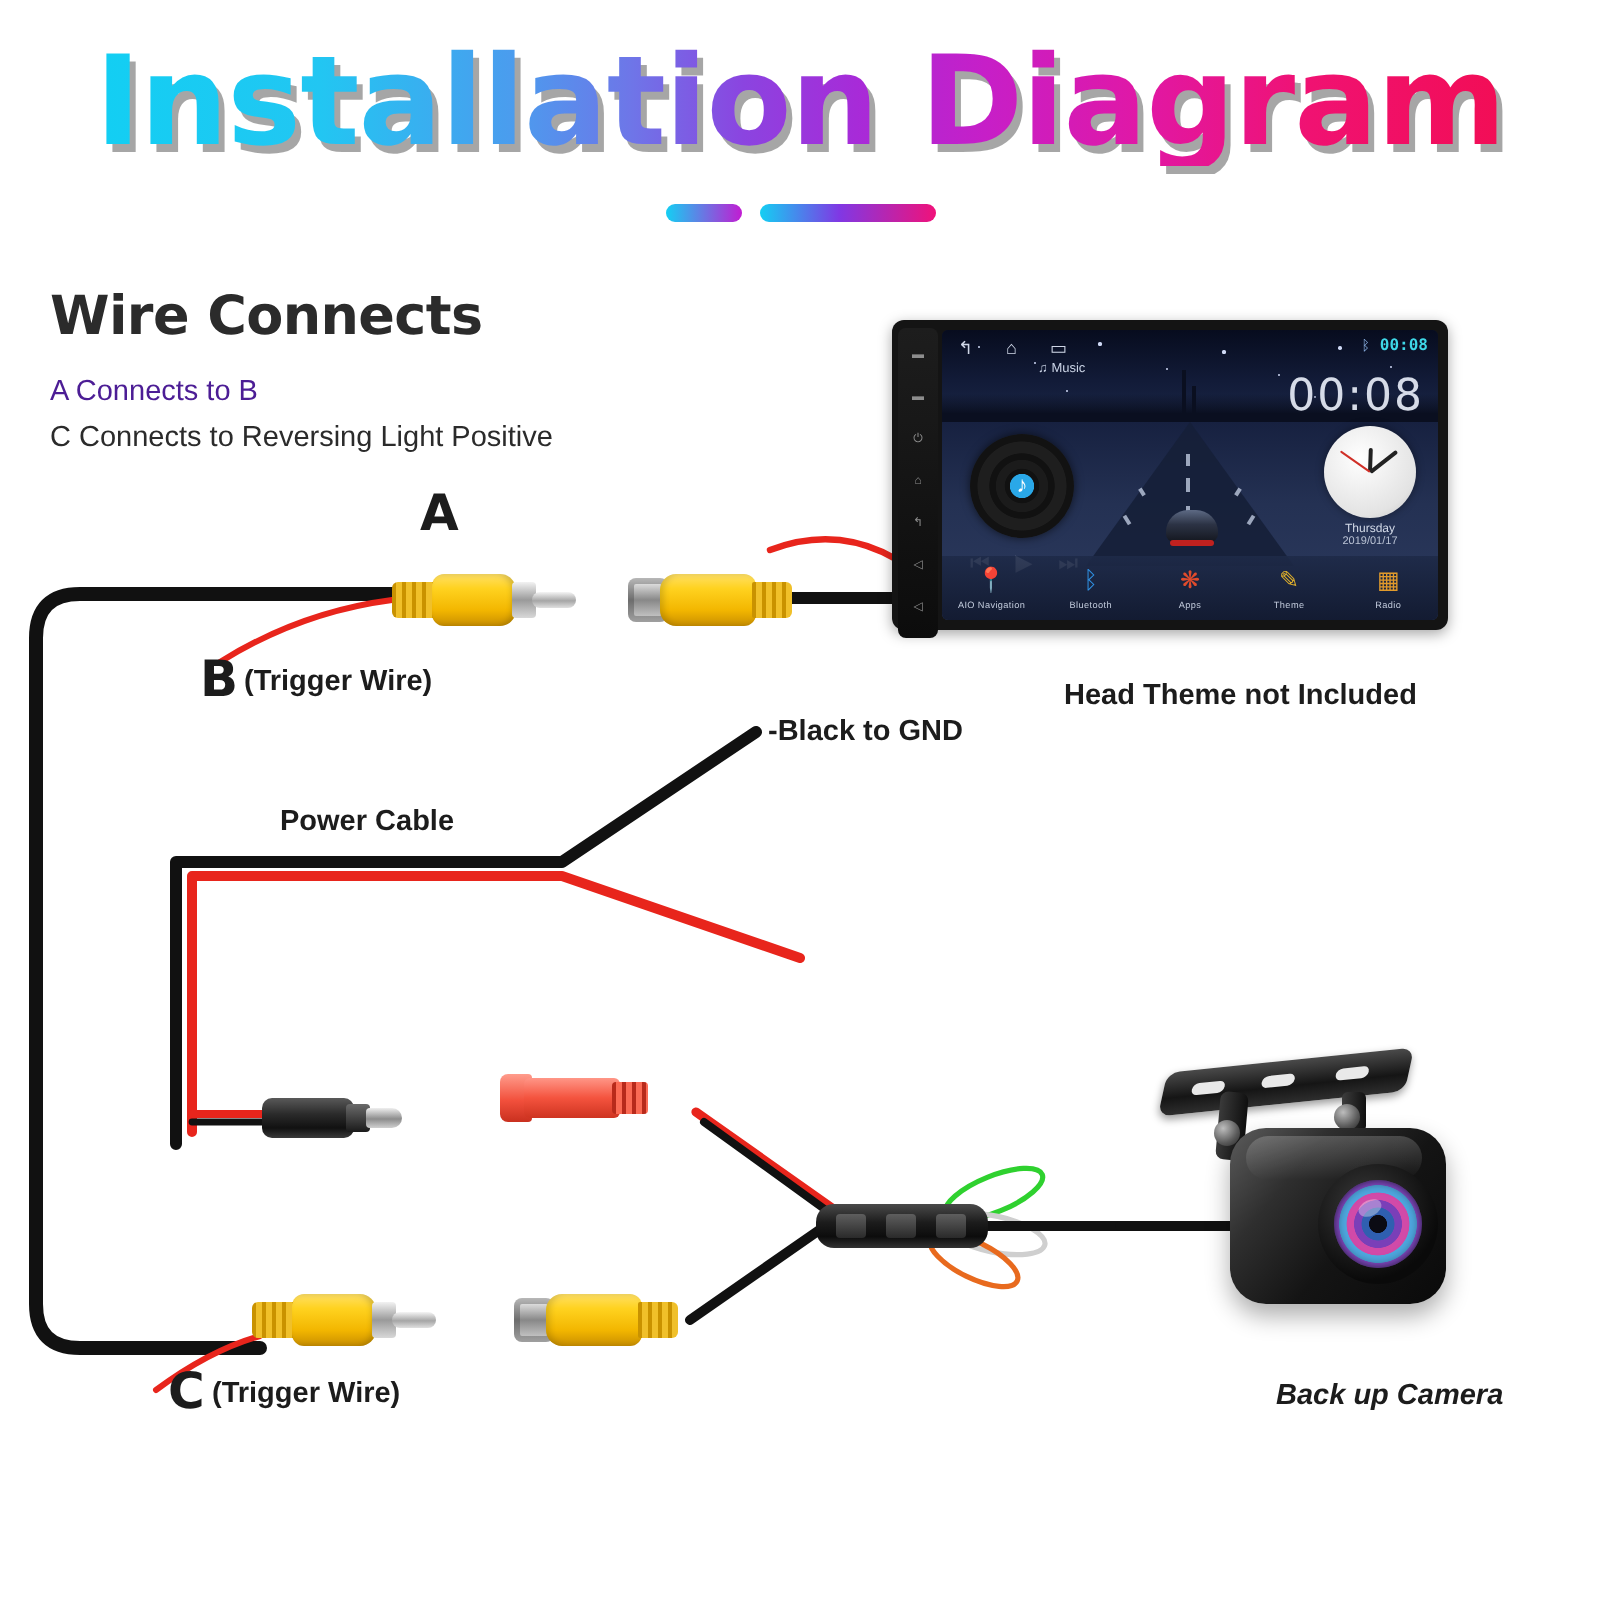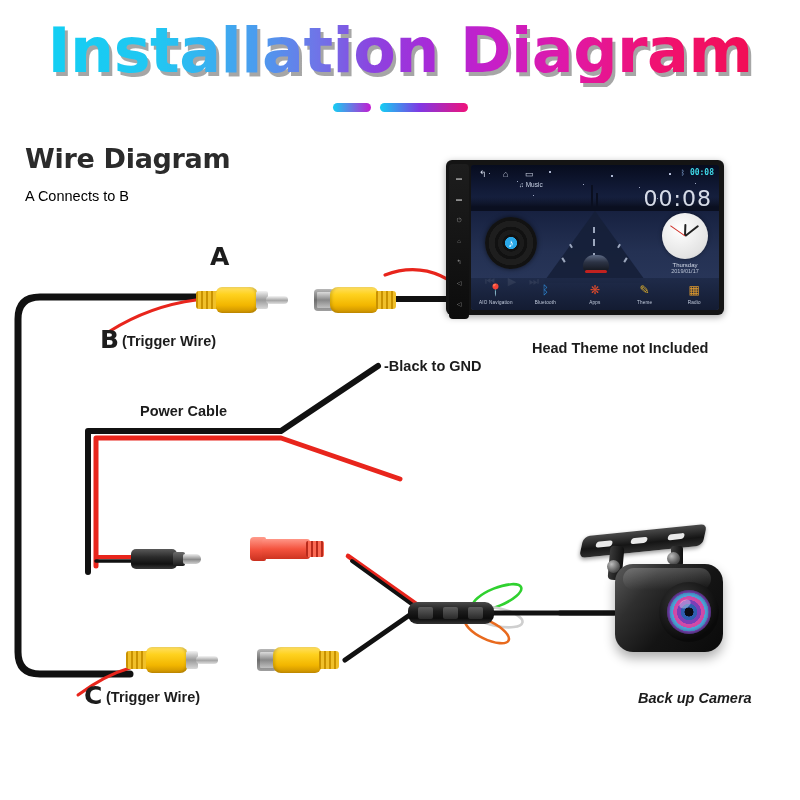--- a/index.html
+++ b/index.html
@@ -22,21 +22,21 @@
     line-height:1.05;
   }
   .dash-row{position:absolute;left:0;top:98px;width:800px;text-align:center;}
   .dash{display:inline-block;height:9px;border-radius:5px;vertical-align:middle;}
   .dash-short{width:38px;background:linear-gradient(90deg,#14CFF3,#C21CD2);margin-right:9px;}
   .dash-long{width:88px;background:linear-gradient(90deg,#14CFF3,#8038E4 45%,#F0127A 100%);}
 
   
   .wire-head{position:absolute;left:25px;top:143px;font-size:27px;font-weight:bold;color:#2b2b2b;
     font-family:"DejaVu Sans", sans-serif;letter-spacing:-0.3px;}
-  .wire-line1{position:absolute;left:25px;top:188px;font-size:14.5px;color:#000000;}
+  .wire-line1{position:absolute;left:25px;top:188px;font-size:14.5px;color:#4c1d95;}
   .wire-line2{position:absolute;left:25px;top:211px;font-size:14.5px;color:#2b2b2b;}
 
   
   .lbl{position:absolute;color:#1c1c1c;white-space:nowrap;}
   .lbl-big{font-size:25px;font-weight:bold;font-family:"DejaVu Sans", sans-serif;}
   .lbl-norm{font-size:14.5px;font-weight:bold;}
   .lbl-plain{font-size:14.5px;font-weight:bold;color:#1c1c1c;}
 
   
   #wires{position:absolute;left:0;top:0;width:800px;height:800px;}
@@ -176,22 +176,23 @@
 
 <div id="stage">
 
   <div class="title-wrap">
     <div class="main-title">Installation Diagram</div>
   </div>
   <div class="dash-row">
     <span class="dash dash-short"></span><span class="dash dash-long"></span>
   </div>
 
-  <div class="wire-head">Wire Diagram</div>
+  <div class="wire-head">Wire Connects</div>
   <div class="wire-line1">A Connects to B</div>
+  <div class="wire-line2">C Connects to Reversing Light Positive</div>
 
   <svg id="wires" viewBox="0 0 800 800">
 
     <path d="M196,297 L40,297 Q18,297 18,319 L18,652 Q18,674 40,674 L130,674" fill="none" stroke="#111111" stroke-width="7" stroke-linecap="round"></path>
 
     <path d="M385,275 Q430,258 468,295" fill="none" stroke="#E8251C" stroke-width="3.2" stroke-linecap="round"></path>
 
     <path d="M388,299 L452,299" fill="none" stroke="#111111" stroke-width="6" stroke-linecap="round"></path>
 
     <path d="M196,300 Q150,306 110,331" fill="none" stroke="#E8251C" stroke-width="3" stroke-linecap="round"></path>

